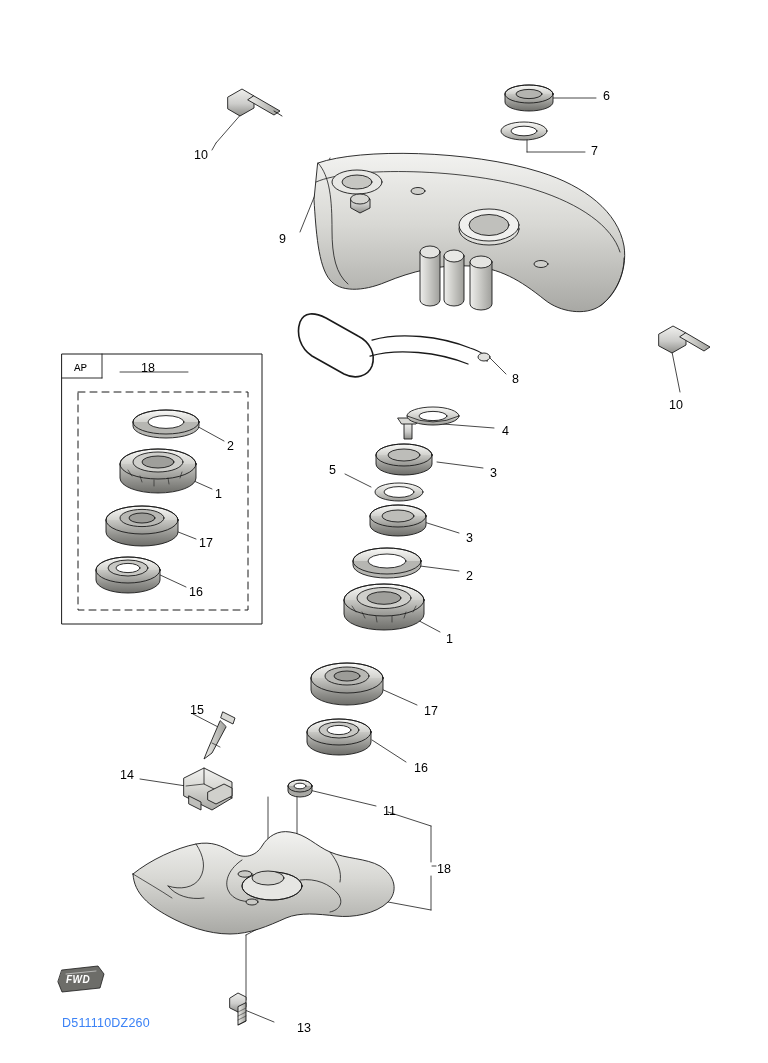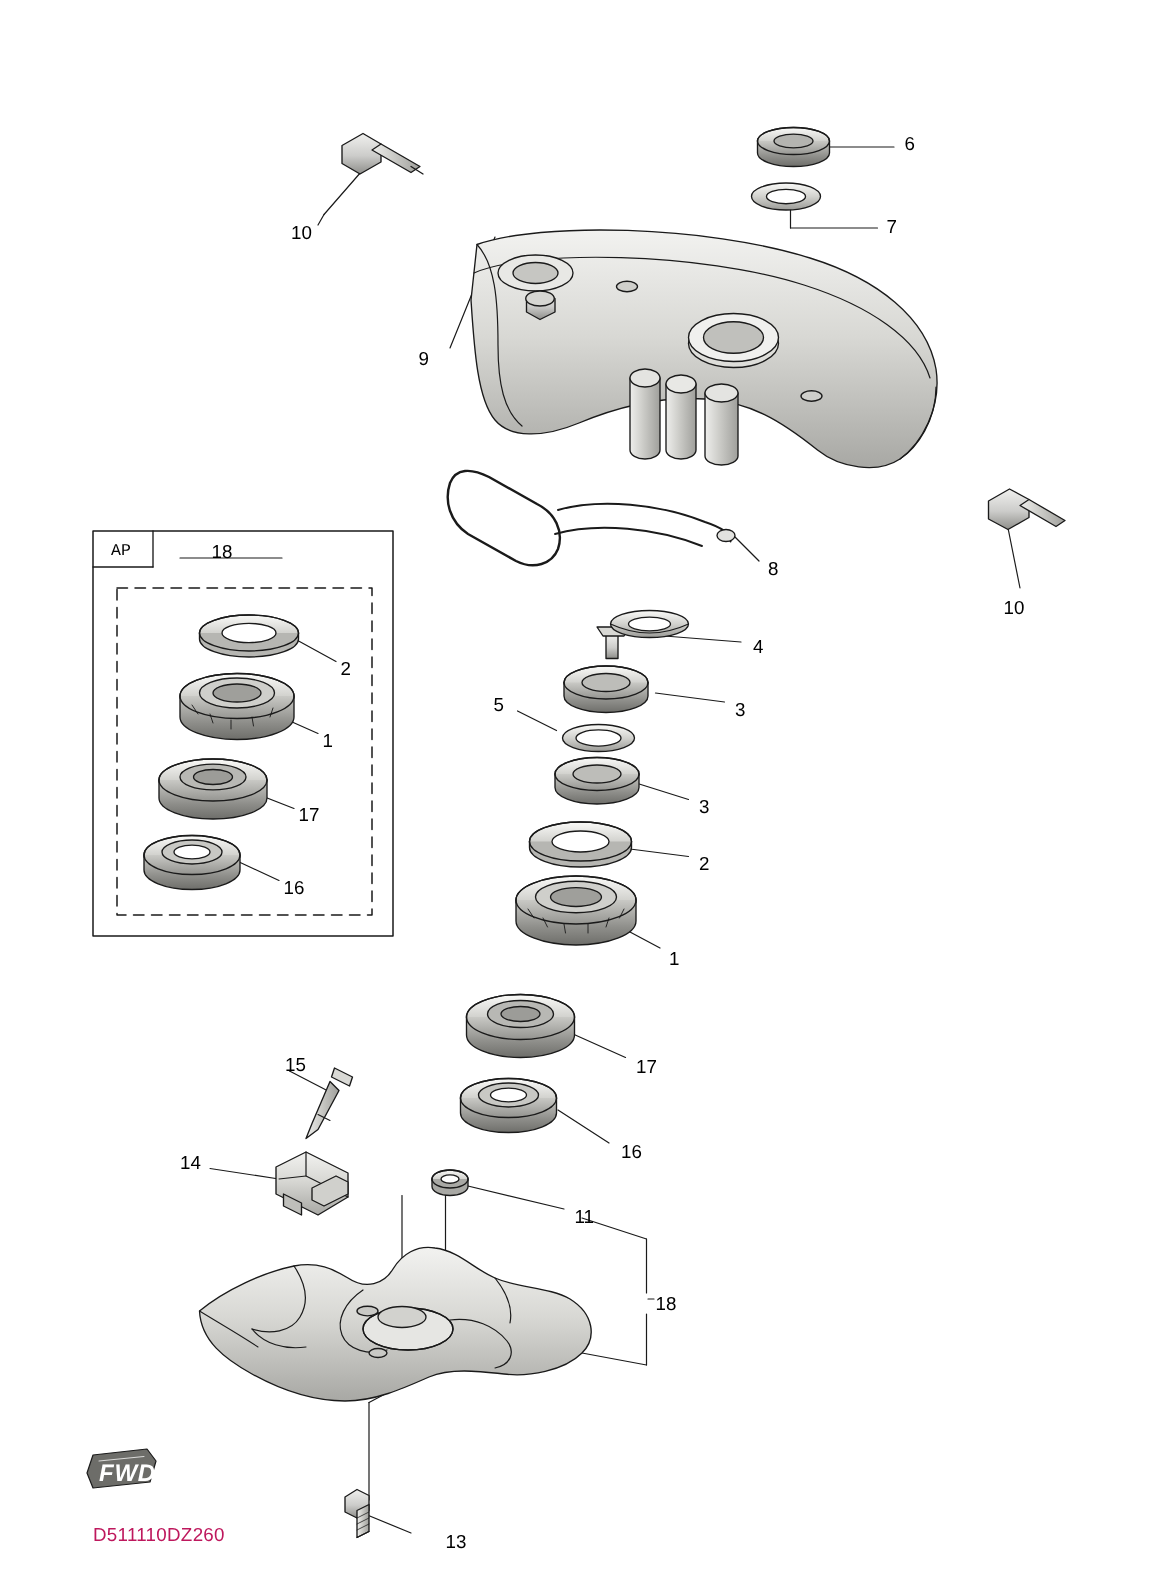--- a/index.html
+++ b/index.html
@@ -20,41 +20,41 @@
   .callout {
     position: absolute;
     font-size: 12.5px;
     color: #000000;
     white-space: nowrap;
     line-height: 1;
   }
   .diagram-code {
     position: absolute;
     font-size: 12.5px;
-    color: #be185d;
+    color: #3b82f6;
     letter-spacing: 0.2px;
   }
   .ap-label {
     position: absolute;
     font-size: 11px;
     color: #000000;
     font-family: Liberation Mono, monospace;
   }
   svg.art {
     position: absolute;
     left: 0;
     top: 0;
     width: 768px;
     height: 1063px;
   }
   .fwd-text {
     position: absolute;
     left: 66px;
     top: 974px;
-    font-size: 16px;
+    font-size: 10px;
     font-weight: bold;
     font-style: italic;
     color: #ffffff;
     letter-spacing: 0.5px;
   }
 </style>
 </head>
 <body>
 
 <div id="page">

